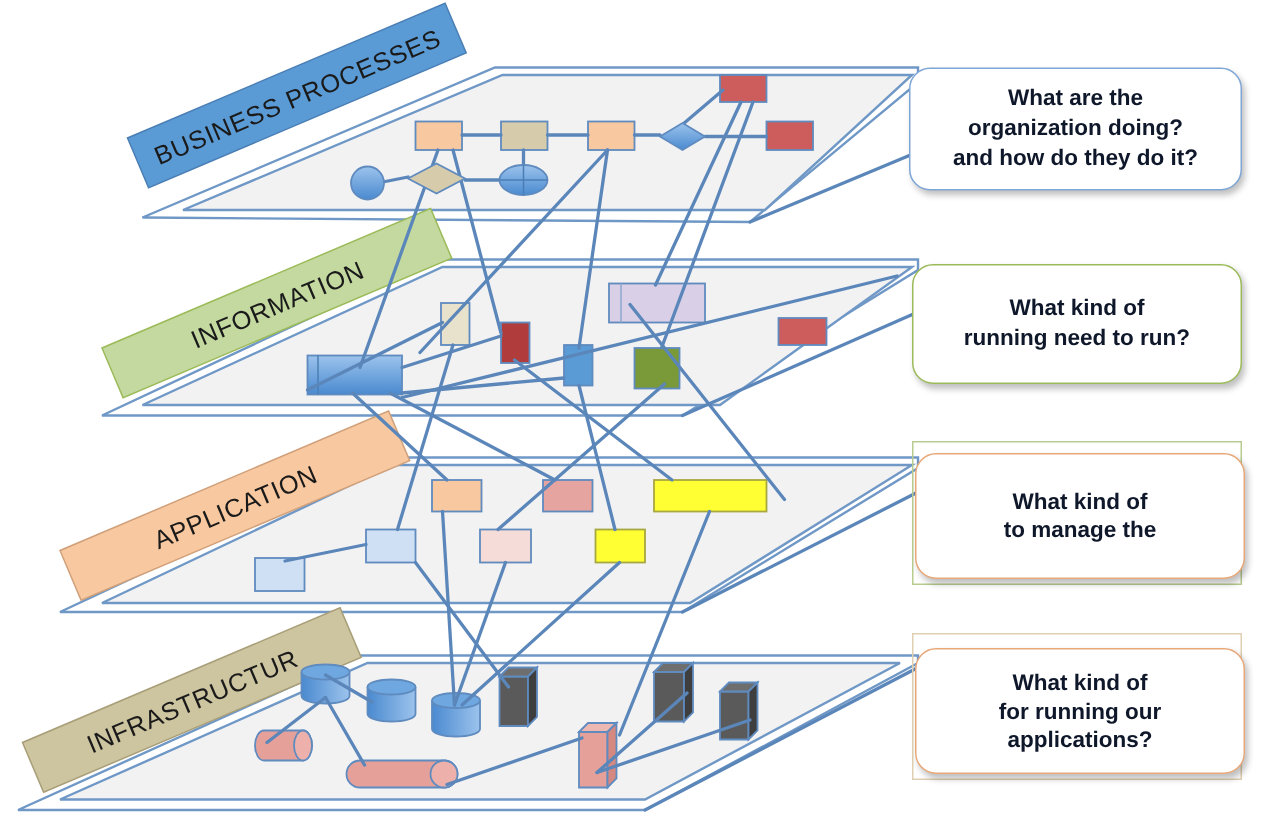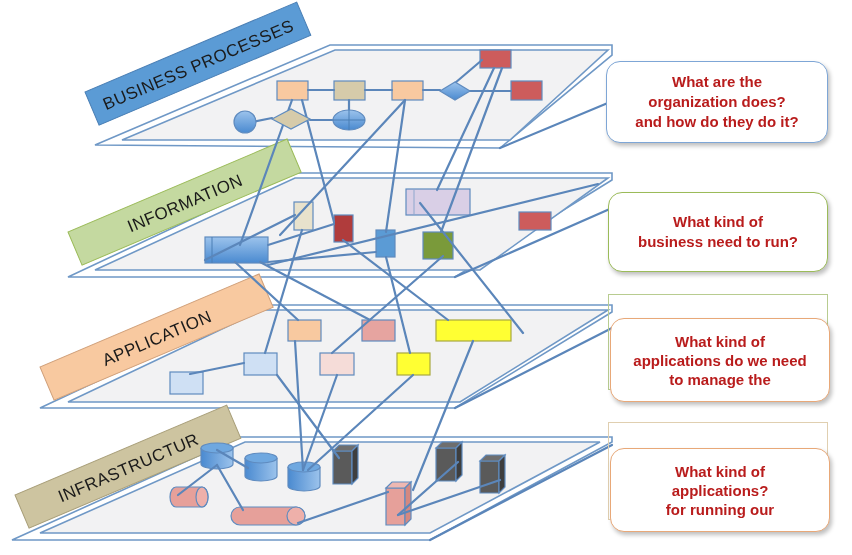--- a/index.html
+++ b/index.html
@@ -5,21 +5,21 @@
     html, body { margin: 0; padding: 0; background: #ffffff; }
     body { width: 852px; height: 555px; overflow: hidden; position: relative; font-family: "Liberation Sans", sans-serif; }
     #diagram { position: absolute; left: 0; top: 0; width: 852px; height: 555px; }
     .plane-outer { fill: #ffffff; stroke: #6f98c6; stroke-width: 1.6; }
     .plane-inner { fill: #f2f2f3; stroke: #6f98c6; stroke-width: 1.6; }
     .link { stroke: #5b86ba; stroke-width: 2.2; fill: none; stroke-linecap: round; }
     .shape-stroke { stroke: #5f8bbf; stroke-width: 1.2; }
     .label-text { font-family: "Liberation Sans", sans-serif; font-size: 17px; fill: #1a1a1a; letter-spacing: 0.5px; }
     .q-box { position: absolute; background: #ffffff; border-radius: 14px; box-shadow: 2px 3px 4px rgba(0,0,0,0.25);
              display: flex; align-items: center; justify-content: center; text-align: center;
-             font-family: "Liberation Sans", sans-serif; font-weight: bold; font-size: 15px; line-height: 20px; color: #b91c1c; box-sizing: border-box; padding: 2px 6px; margin-top: 16px; }
+             font-family: "Liberation Sans", sans-serif; font-weight: bold; font-size: 15px; line-height: 20px; color: #0f172a; box-sizing: border-box; padding: 2px 6px; }
     .q-frame { position: absolute; box-sizing: border-box; }
   </style>
 </head>
 <body>
 
 <svg id="diagram" viewBox="0 0 852 555" xmlns="http://www.w3.org/2000/svg">
   <defs>
     <linearGradient id="gBlue" x1="0" y1="0" x2="0" y2="1">
       <stop offset="0" stop-color="#9cc3ec"></stop>
         <stop offset="1" stop-color="#4a8ad0"></stop>
@@ -200,41 +200,40 @@
     <polygon points="272,119 291,109 310,119 291,129" fill="#d6cbaa" class="shape-stroke"></polygon>
     <ellipse cx="349" cy="120" rx="16" ry="10" fill="url(#gBlue)" class="shape-stroke"></ellipse>
     <line x1="333" y1="120" x2="365" y2="120" stroke="#4a7fb5" stroke-width="1"></line>
     <line x1="349" y1="110" x2="349" y2="130" stroke="#4a7fb5" stroke-width="1"></line>
   </g>
 </svg>
 
 <div class="q-box" style="left:606px; top:45px; width:222px; height:82px; border:1.5px solid #7ea6d6;">
   <div>
     <div>What are the</div>
-    <div>organization does?</div>
+    <div>organization doing?</div>
     <div>and how do they do it?</div>
   </div>
 </div>
 
 <div class="q-box" style="left:608px; top:176px; width:220px; height:80px; border:1.5px solid #9bbb59;">
   <div>
     <div>What kind of</div>
-    <div>business need to run?</div>
+    <div>running need to run?</div>
   </div>
 </div>
 
 <div class="q-frame" style="left:608px; top:294px; width:220px; height:96px; border:1px solid #b8cc90;"></div>
 <div class="q-box" style="left:610px; top:302px; width:220px; height:84px; border:1.5px solid #e8a878; line-height:19px;">
   <div>
     <div>What kind of</div>
-    <div>applications do we need</div>
     <div>to manage the</div>
   </div>
 </div>
 
 <div class="q-frame" style="left:608px; top:422px; width:220px; height:98px; border:1px solid #e0cfb0;"></div>
 <div class="q-box" style="left:610px; top:432px; width:220px; height:84px; border:1.5px solid #e8a878; line-height:19px;">
   <div>
     <div>What kind of</div>
+    <div>for running our</div>
     <div>applications?</div>
-    <div>for running our</div>
   </div>
 </div>
 
 </body></html>

